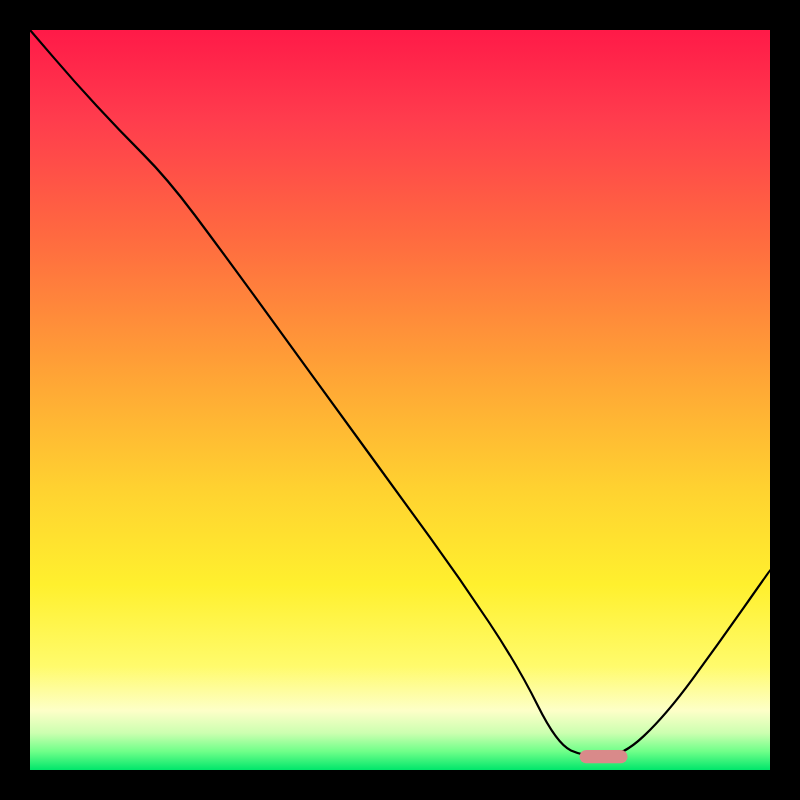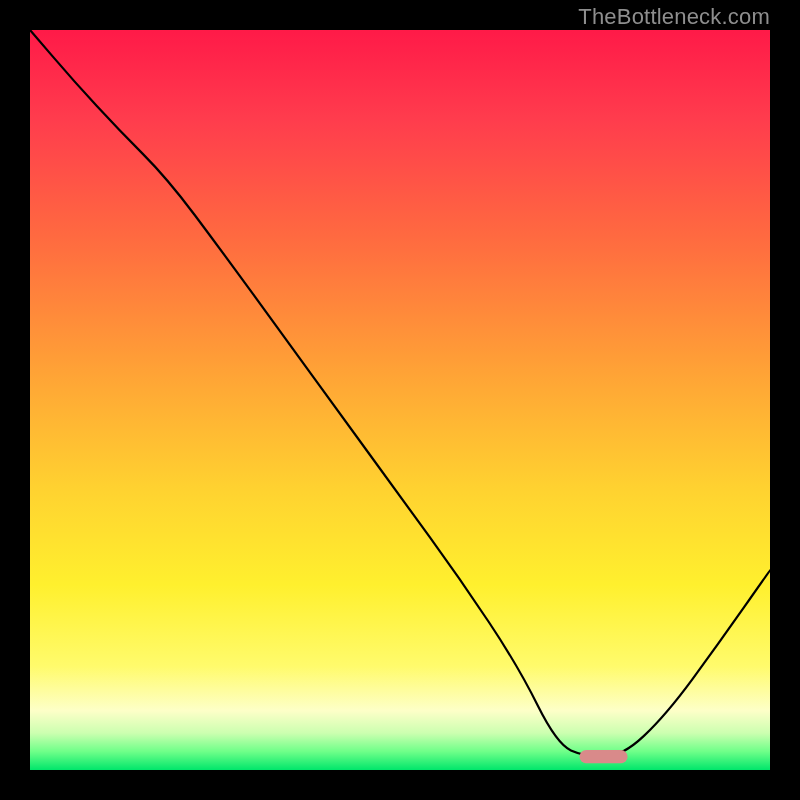--- a/index.html
+++ b/index.html
@@ -66,20 +66,19 @@
     stroke: none;
   }
 </style>
 </head>
 <body>
 
 <div class="chart-container">
 
   <div class="plot-area"></div>
 
-  <div class="attribution">TheBottleneck.com</div>
 
   <svg class="overlay" viewBox="0 0 740 740" preserveAspectRatio="none">
     <path id="curve-path" class="curve" d="M 0.0 0.0 Q 0.0 0.0 22.2 25.9 Q 44.4 51.8 66.6 75.8 Q 88.8 99.9 112.8 123.9 Q 136.9 148.0 164.7 185.0 Q 192.4 222.0 222.0 262.7 Q 251.6 303.4 281.2 344.1 Q 310.8 384.8 340.4 425.5 Q 370.0 466.2 399.6 506.9 Q 429.2 547.6 458.8 592.0 Q 488.4 636.4 507.6 675.3 Q 526.9 714.1 540.9 720.4 Q 555.0 726.7 573.5 726.7 Q 592.0 726.7 614.2 705.6 Q 636.4 684.5 662.3 649.3 Q 688.2 614.2 714.1 577.2 T 740.0 540.2"></path>
     <rect id="marker-rect" class="marker" x="549.5" y="720.0" width="48.1" height="13.3" rx="6.7" ry="6.7" fill="#d98a8a"></rect>
   </svg>
 
 </div>
 
 </body></html>

